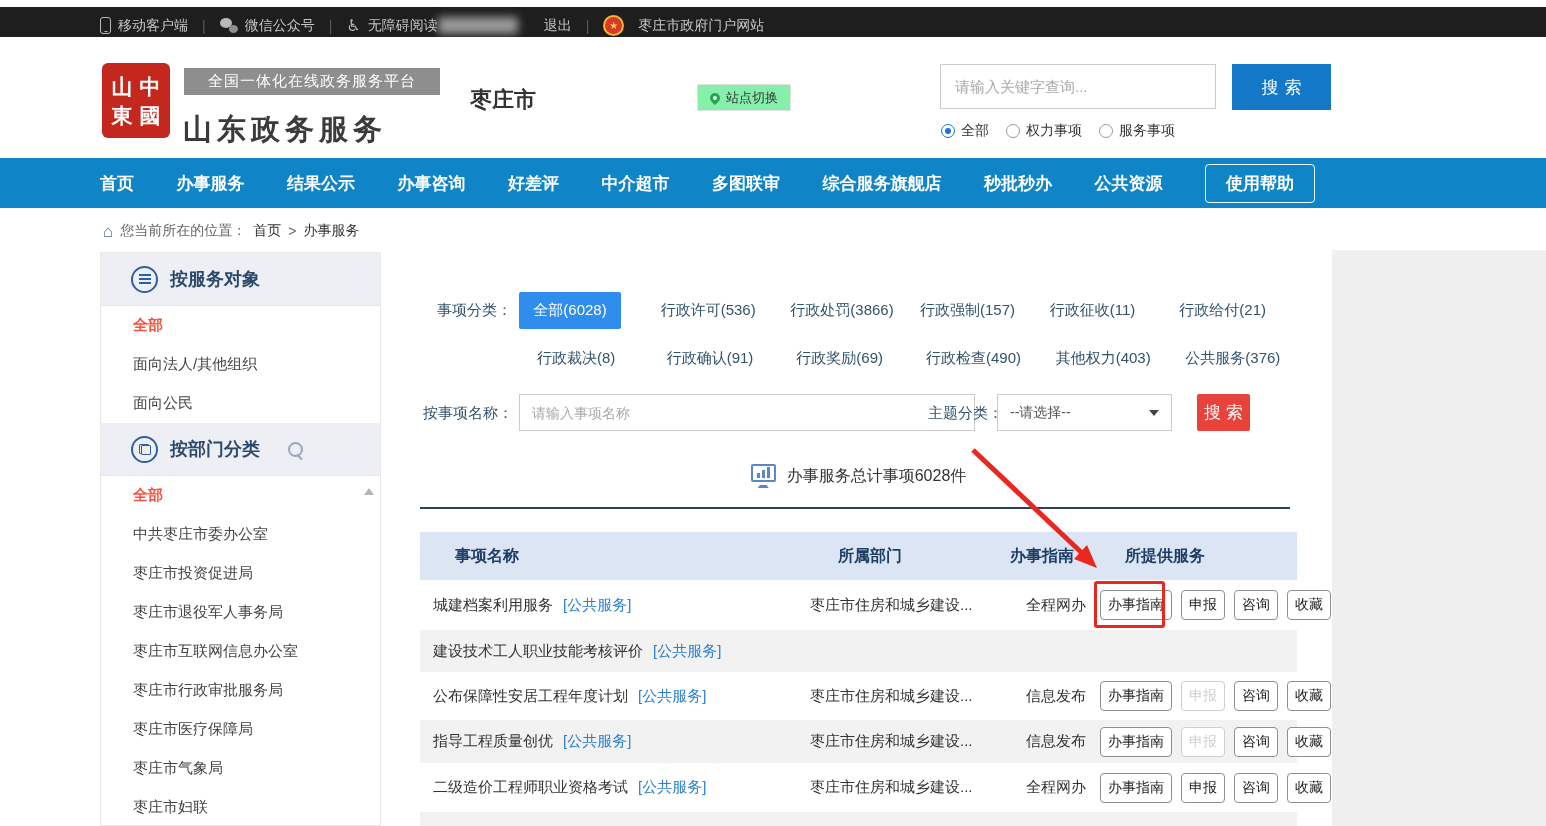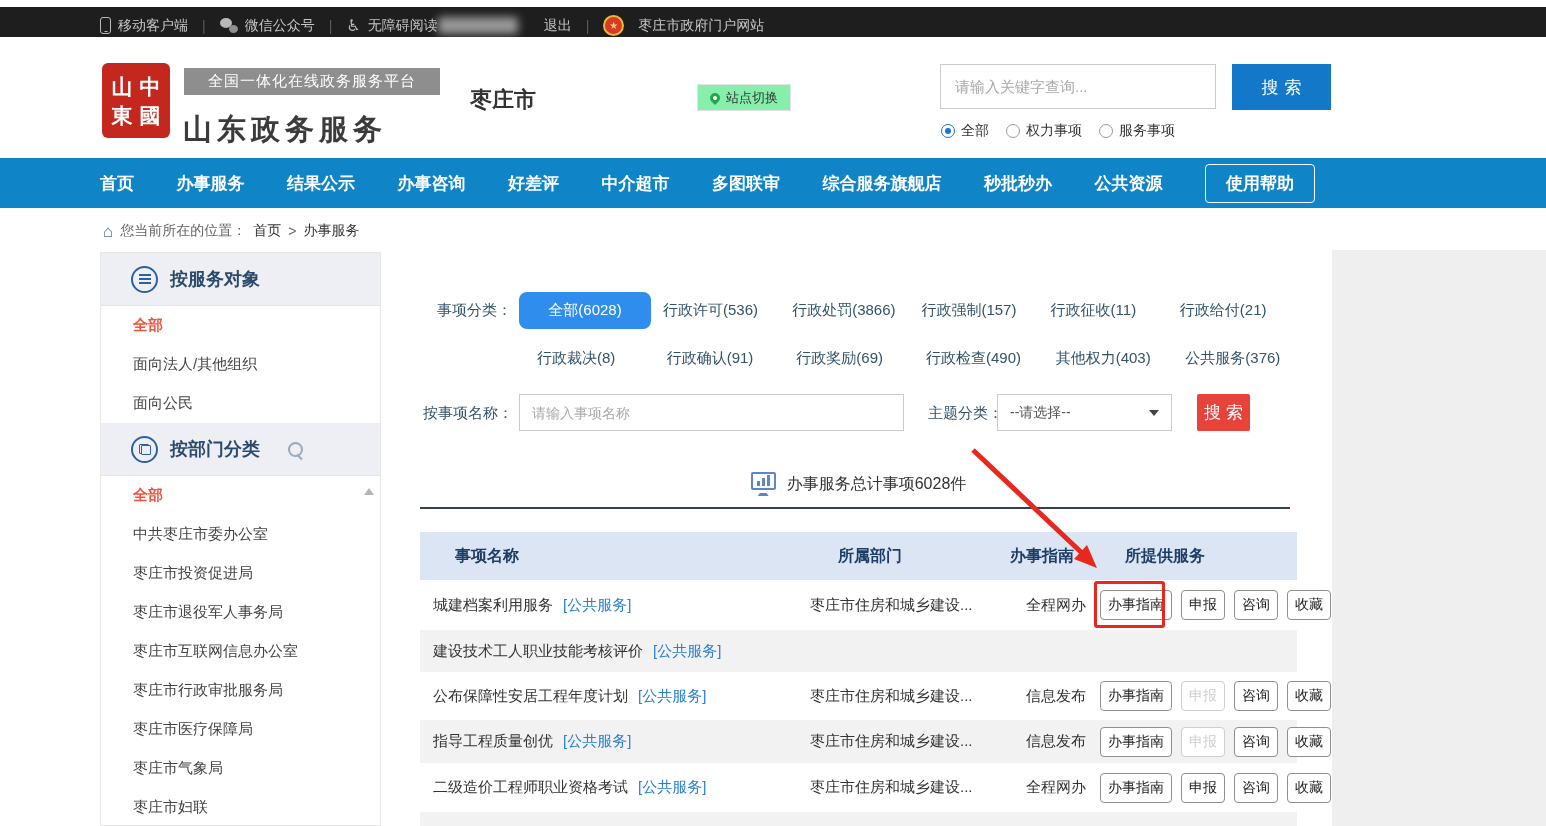--- a/index.html
+++ b/index.html
@@ -79,38 +79,38 @@
 
   .right-strip { position:absolute; left:1332px; top:250px; width:214px; height:576px; background:#efefef; }
 
   
   .cat-label { position:absolute; left:437px; top:301px; font-size:15px; color:#33536b; }
   .cats { position:absolute; left:519px; top:292px; width:778px; }
   .cat-row { display:grid; grid-template-columns:repeat(6,1fr); height:37px; align-items:center; }
   .cat-row + .cat-row { margin-top:11px; }
   .cat { font-size:15px; color:#33536b; cursor:pointer; padding-left:12px; white-space:nowrap; }
   .cat-row.second .cat { padding-left:18px; }
-  .cat.sel { width:132px; height:37px; background:#2e8ded; color:#fff; display:flex; align-items:center;
-             justify-content:center; padding:0; border-radius:8px; }
+  .cat.sel { width:102px; height:37px; background:#2e8ded; color:#fff; display:flex; align-items:center;
+             justify-content:center; padding:0; border-radius:2px; }
 
   .name-label { position:absolute; left:423px; top:404px; font-size:15px; color:#33536b; }
-  .name-input { position:absolute; left:519px; top:394px; width:385px; height:37px; border:1px solid #ccc; }
+  .name-input { position:absolute; left:519px; top:394px; width:456px; height:37px; border:1px solid #ccc; }
   .name-input input { width:100%; height:100%; border:0; outline:none; padding:0 12px; font-size:14px; font-family:inherit; color:#333; }
   .name-input input::placeholder { color:#a9a9a9; }
   .topic-label { position:absolute; left:928px; top:404px; font-size:15px; color:#33536b; }
   .topic-select { position:absolute; left:997px; top:394px; width:175px; height:37px; border:1px solid #ccc; background:#fff;
                   display:flex; align-items:center; justify-content:space-between; padding:0 12px; font-size:14px; color:#555; cursor:pointer; }
   .chevron { width:0; height:0; border-left:5px solid transparent; border-right:5px solid transparent; border-top:6px solid #444; }
   .red-search-btn { position:absolute; left:1197px; top:394px; width:53px; height:37px; background:#e8433a; color:#fff;
                     font-size:17px; letter-spacing:5px; padding-left:5px; display:flex; align-items:center; justify-content:center;
                     border-radius:2px; cursor:pointer; }
 
   
   .stats { position:absolute; left:420px; top:464px; width:877px; display:flex; align-items:center;
-           justify-content:center; gap:11px; font-size:16px; color:#333;margin-top:8px; }
+           justify-content:center; gap:11px; font-size:16px; color:#333; }
   .chart-icon { position:relative; width:25px; height:24px; flex:none; }
   .chart-screen { width:25px; height:18px; border:2px solid #5b87c5; border-radius:2px;
                   display:flex; align-items:flex-end; justify-content:center; gap:2px; padding-bottom:2px; }
   .chart-bar { width:3px; background:#5b87c5; }
   .chart-icon::after { content:""; position:absolute; left:7px; bottom:0; width:11px; height:3px; background:#5b87c5;
                        clip-path:polygon(20% 0,80% 0,100% 100%,0 100%); }
   .stats-divider { position:absolute; left:420px; top:507px; width:870px; height:2px; background:#2e4156; }
 
   
   .thead { position:absolute; left:420px; top:532px; width:877px; height:48px; background:#dbe5f3;

